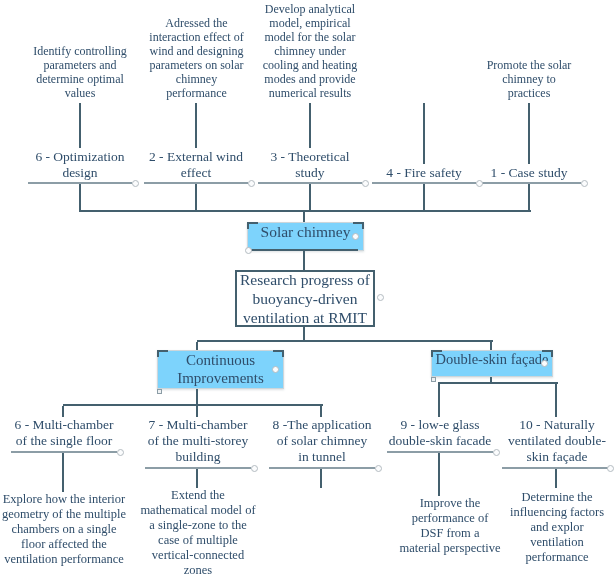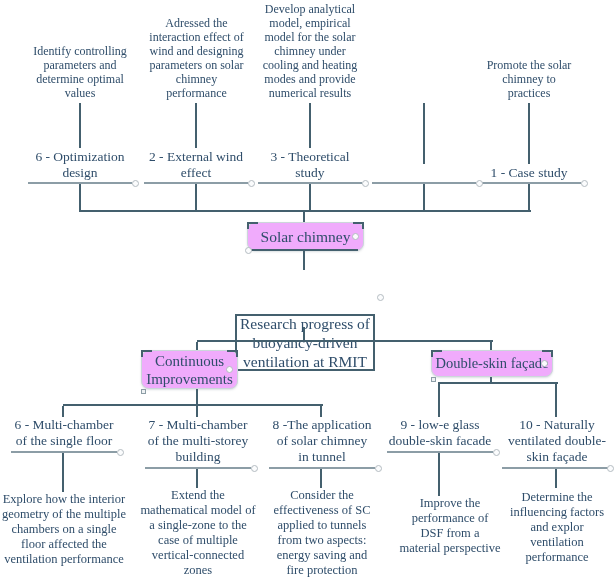--- a/index.html
+++ b/index.html
@@ -20,22 +20,22 @@
   .desc-top{font-size:12px;line-height:14px;}
   .lbl{font-size:13.5px;line-height:16px;}
   .desc-bot{font-size:12.5px;line-height:15px;}
   .h,.v{position:absolute;background:var(--conn);}
   .h{height:2px;}
   .v{width:2px;}
   .underline{position:absolute;height:2px;background:var(--under);}
   .dot{position:absolute;width:7px;height:7px;border:1px solid var(--handle);
        border-radius:50%;background:#fbfcfd;}
   .fancybox{
-    position:absolute;background:#f0abfc;border:1px solid var(--light-border);
-    border-radius:8px;display:flex;align-items:center;justify-content:center;
+    position:absolute;background:#7dd3fc;border:1px solid var(--light-border);
+    border-radius:0;display:flex;justify-content:center;
     text-align:center;white-space:pre-line;
     box-shadow:0 1px 2px rgba(110,130,140,.25);
   }
   .corner{position:absolute;width:11px;height:7px;}
   .corner.tl{left:-1px;top:-1px;border-top:2px solid var(--conn);border-left:2px solid var(--conn);}
   .corner.tr{right:-1px;top:-1px;border-top:2px solid var(--conn);border-right:2px solid var(--conn);}
   .bline{position:absolute;left:2px;right:5px;bottom:-1px;height:2px;background:var(--conn);}
   .sq{position:absolute;width:5px;height:5px;border:1px solid var(--under);background:#eef1f3;left:-1px;bottom:-6px;}
   .dot.in-right{right:4px;top:50%;margin-top:-4px;}
   .dot.bl{left:-3px;bottom:-4px;}
@@ -76,20 +76,21 @@
   <div class="v" style="left:309px;top:103px;height:45px;"></div>
   <div class="v" style="left:423px;top:103px;height:61px;"></div>
   <div class="v" style="left:528px;top:103px;height:61px;"></div>
 
   <div class="txt lbl" style="left:15px;bottom:405px;width:130px;">6 - Optimization
 design</div>
   <div class="txt lbl" style="left:131px;bottom:405px;width:130px;">2 - External wind
 effect</div>
   <div class="txt lbl" style="left:245px;bottom:405px;width:130px;">3 - Theoretical
 study</div>
+  <div class="txt lbl" style="left:359px;bottom:405px;width:130px;">4 - Fire safety</div>
   <div class="txt lbl" style="left:464px;bottom:405px;width:130px;">1 - Case study</div>
 
   <div class="underline" style="left:28px;top:182px;width:104px;"></div>
   <div class="underline" style="left:144px;top:182px;width:104px;"></div>
   <div class="underline" style="left:258px;top:182px;width:104px;"></div>
   <div class="underline" style="left:372px;top:182px;width:104px;"></div>
   <div class="underline" style="left:477px;top:182px;width:104px;"></div>
   <div class="dot" style="left:132px;top:180px;"></div>
   <div class="dot" style="left:248px;top:180px;"></div>
   <div class="dot" style="left:362px;top:180px;"></div>
@@ -109,33 +110,33 @@
     <span>Solar chimney</span>
     <span class="corner tl"></span>
     <span class="corner tr"></span>
     <span class="bline"></span>
     <span class="dot in-right"></span>
     <span class="dot bl"></span>
   </div>
 
   <div class="v" style="left:303px;top:251px;height:19px;"></div>
 
-  <div class="rootbox" style="left:235px;top:270px;width:140px;height:57px;margin-top:44px;">
+  <div class="rootbox" style="left:235px;top:270px;width:140px;height:57px;">
     <span>Research progress of
 buoyancy-driven
 ventilation at RMIT</span>
   </div>
   <div class="dot" style="left:377px;top:294px;"></div>
 
   <div class="v" style="left:303px;top:327px;height:13px;"></div>
   <div class="h" style="left:197px;top:340px;width:296px;"></div>
   <div class="v" style="left:196px;top:342px;height:8px;"></div>
   <div class="v" style="left:490px;top:342px;height:8px;"></div>
 
-  <div class="fancybox" style="left:141px;top:350px;width:97px;height:39px;font-size:15px;line-height:18px;">
+  <div class="fancybox" style="left:157px;top:350px;width:127px;height:39px;font-size:15px;line-height:18px;">
     <span>Continuous
 Improvements</span>
     <span class="corner tl"></span>
     <span class="corner tr"></span>
     <span class="dot in-right"></span>
     <span class="sq"></span>
   </div>
 
   <div class="fancybox" style="left:431px;top:350px;width:122px;height:27px;font-size:14.5px;">
     <span>Double-skin façade</span>
@@ -191,26 +192,20 @@
 geometry of the multiple
 chambers on a single
 floor affected the
 ventilation performance</div>
   <div class="txt desc-bot" style="left:130px;top:488px;width:136px;">Extend the
 mathematical model of
 a single-zone to the
 case of multiple
 vertical-connected
 zones</div>
-  <div class="txt desc-bot" style="left:259px;top:488px;width:126px;">Consider the
-effectiveness of SC
-applied to tunnels
-from two aspects:
-energy saving and
-fire protection</div>
   <div class="txt desc-bot" style="left:387px;top:496px;width:126px;text-align:center;">Improve the
 performance of
 DSF from a
 material perspective</div>
   <div class="txt desc-bot" style="left:499px;top:490px;width:116px;">Determine the
 influencing factors
 and explor
 ventilation
 performance</div>
 

